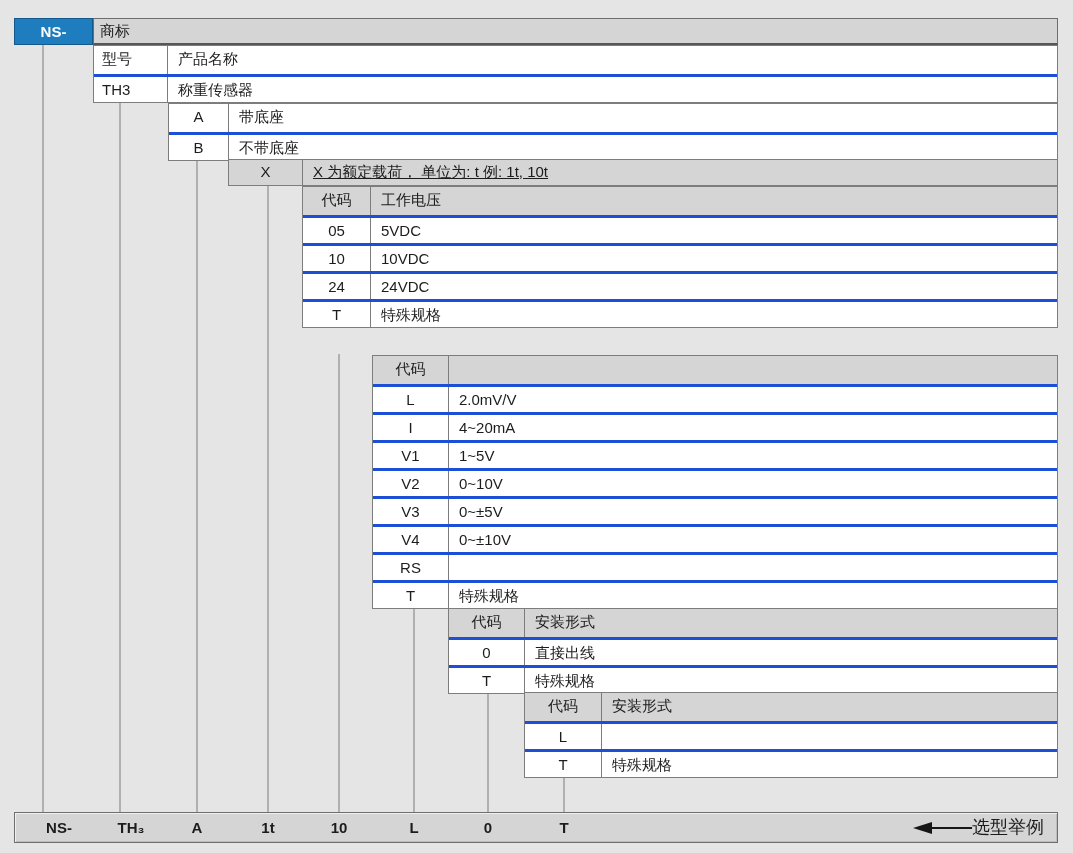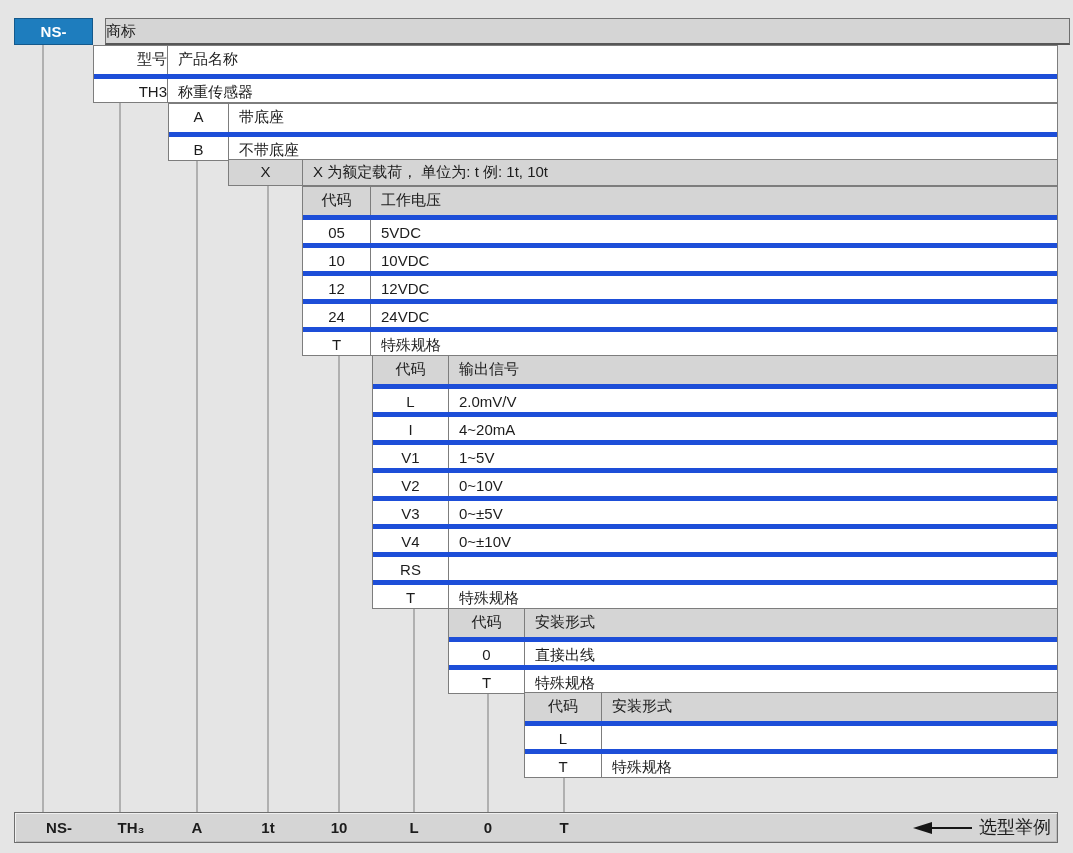--- a/index.html
+++ b/index.html
@@ -6,48 +6,48 @@
   body{font-family:"Liberation Sans","DejaVu Sans",sans-serif;color:#1c1c1c;}
   .canvas{position:relative;width:1073px;height:853px;background:#e5e5e5;overflow:hidden;}
 
   
   .vline{position:absolute;width:2px;background:#b0b0b0;}
 
   
   .blue-box{position:absolute;left:14px;top:18px;width:79px;height:27px;
     background:#1e7dbe;border:1px solid #14598c;box-sizing:border-box;
     color:#ffffff;font-weight:bold;font-size:15px;text-align:center;line-height:25px;}
-  .tm-label{position:absolute;left:105px;top:18px;width:965px;height:27px;
+  .tm-label{position:absolute;left:93px;top:18px;width:965px;height:27px;
     background:#d5d5d5;border:1px solid #6e6e6e;border-bottom:2px solid #575757;
-    box-sizing:border-box;font-size:15px;line-height:24px;padding-left:0;}
+    box-sizing:border-box;font-size:15px;line-height:24px;padding-left:6px;}
 
   
   .tbl{position:absolute;border:1px solid #7d7d7d;background:#fff;box-sizing:border-box;}
-  .row{display:flex;height:28px;border-top:5px solid #1d4ed8;box-sizing:border-box;font-size:15px;}
+  .row{display:flex;height:28px;border-top:3px solid #1d4ed8;box-sizing:border-box;font-size:15px;}
   .row:first-child{border-top:none;}
   .row.hdr{background:#d5d5d5;}
   .row.single{height:25px;}
   .c{width:var(--cw);border-right:1px solid #7d7d7d;box-sizing:border-box;
      text-align:center;line-height:26px;flex:none;}
   .row.single .c{line-height:24px;}
-  .c.leftal{text-align:right;padding-left:8px;}
+  .c.leftal{text-align:left;padding-left:8px;}
   .l{flex:1;padding-left:10px;line-height:26px;white-space:nowrap;overflow:hidden;}
-  .row.single .l{line-height:24px;}
+  .row.single .l{line-height:24px;text-decoration:underline;}
 
   
   .bar{position:absolute;left:14px;top:812px;width:1044px;height:31px;
     background:#d5d5d5;border:1px solid #6e6e6e;box-sizing:border-box;
     box-shadow:inset 1px 1px 0 #f0f0f0, inset -1px -1px 0 #bdbdbd;}
   .bar-item{position:absolute;top:0;transform:translateX(-50%);
     font-weight:bold;font-size:15px;line-height:29px;white-space:nowrap;}
   .arrow-group{position:absolute;left:898px;top:0;height:29px;display:flex;align-items:center;}
   .arrow-head{width:0;height:0;border-top:6px solid transparent;border-bottom:6px solid transparent;
     border-right:19px solid #161616;flex:none;}
   .arrow-shaft{width:40px;height:2px;background:#161616;flex:none;}
-  .arrow-caption{font-size:18px;margin-left:7px;line-height:29px;white-space:nowrap;}
+  .arrow-caption{font-size:18px;line-height:29px;white-space:nowrap;}
 </style>
 </head>
 <body>
 
 <div class="canvas">
 
   <div class="vline" style="left:42px;top:45px;height:767px"></div>
   <div class="vline" style="left:119px;top:101px;height:711px"></div>
   <div class="vline" style="left:196px;top:159px;height:653px"></div>
   <div class="vline" style="left:267px;top:186px;height:626px"></div>
@@ -95,37 +95,32 @@
     </div>
     <div class="row">
       <div class="c">05</div>
       <div class="l">5VDC</div>
     </div>
     <div class="row">
       <div class="c">10</div>
       <div class="l">10VDC</div>
     </div>
     <div class="row">
-      <div class="c">12</div>
-      <div class="l">12VDC</div>
-    </div>
-    <div class="row">
       <div class="c">24</div>
       <div class="l">24VDC</div>
     </div>
     <div class="row">
       <div class="c">T</div>
       <div class="l">特殊规格</div>
     </div>
   </div>
 
   <div class="tbl" style="left:372px;top:355px;width:686px;--cw:76px">
     <div class="row hdr">
       <div class="c">代码</div>
-      <div class="l">输出信号</div>
     </div>
     <div class="row">
       <div class="c">L</div>
       <div class="l">2.0mV/V</div>
     </div>
     <div class="row">
       <div class="c">I</div>
       <div class="l">4~20mA</div>
     </div>
     <div class="row">

